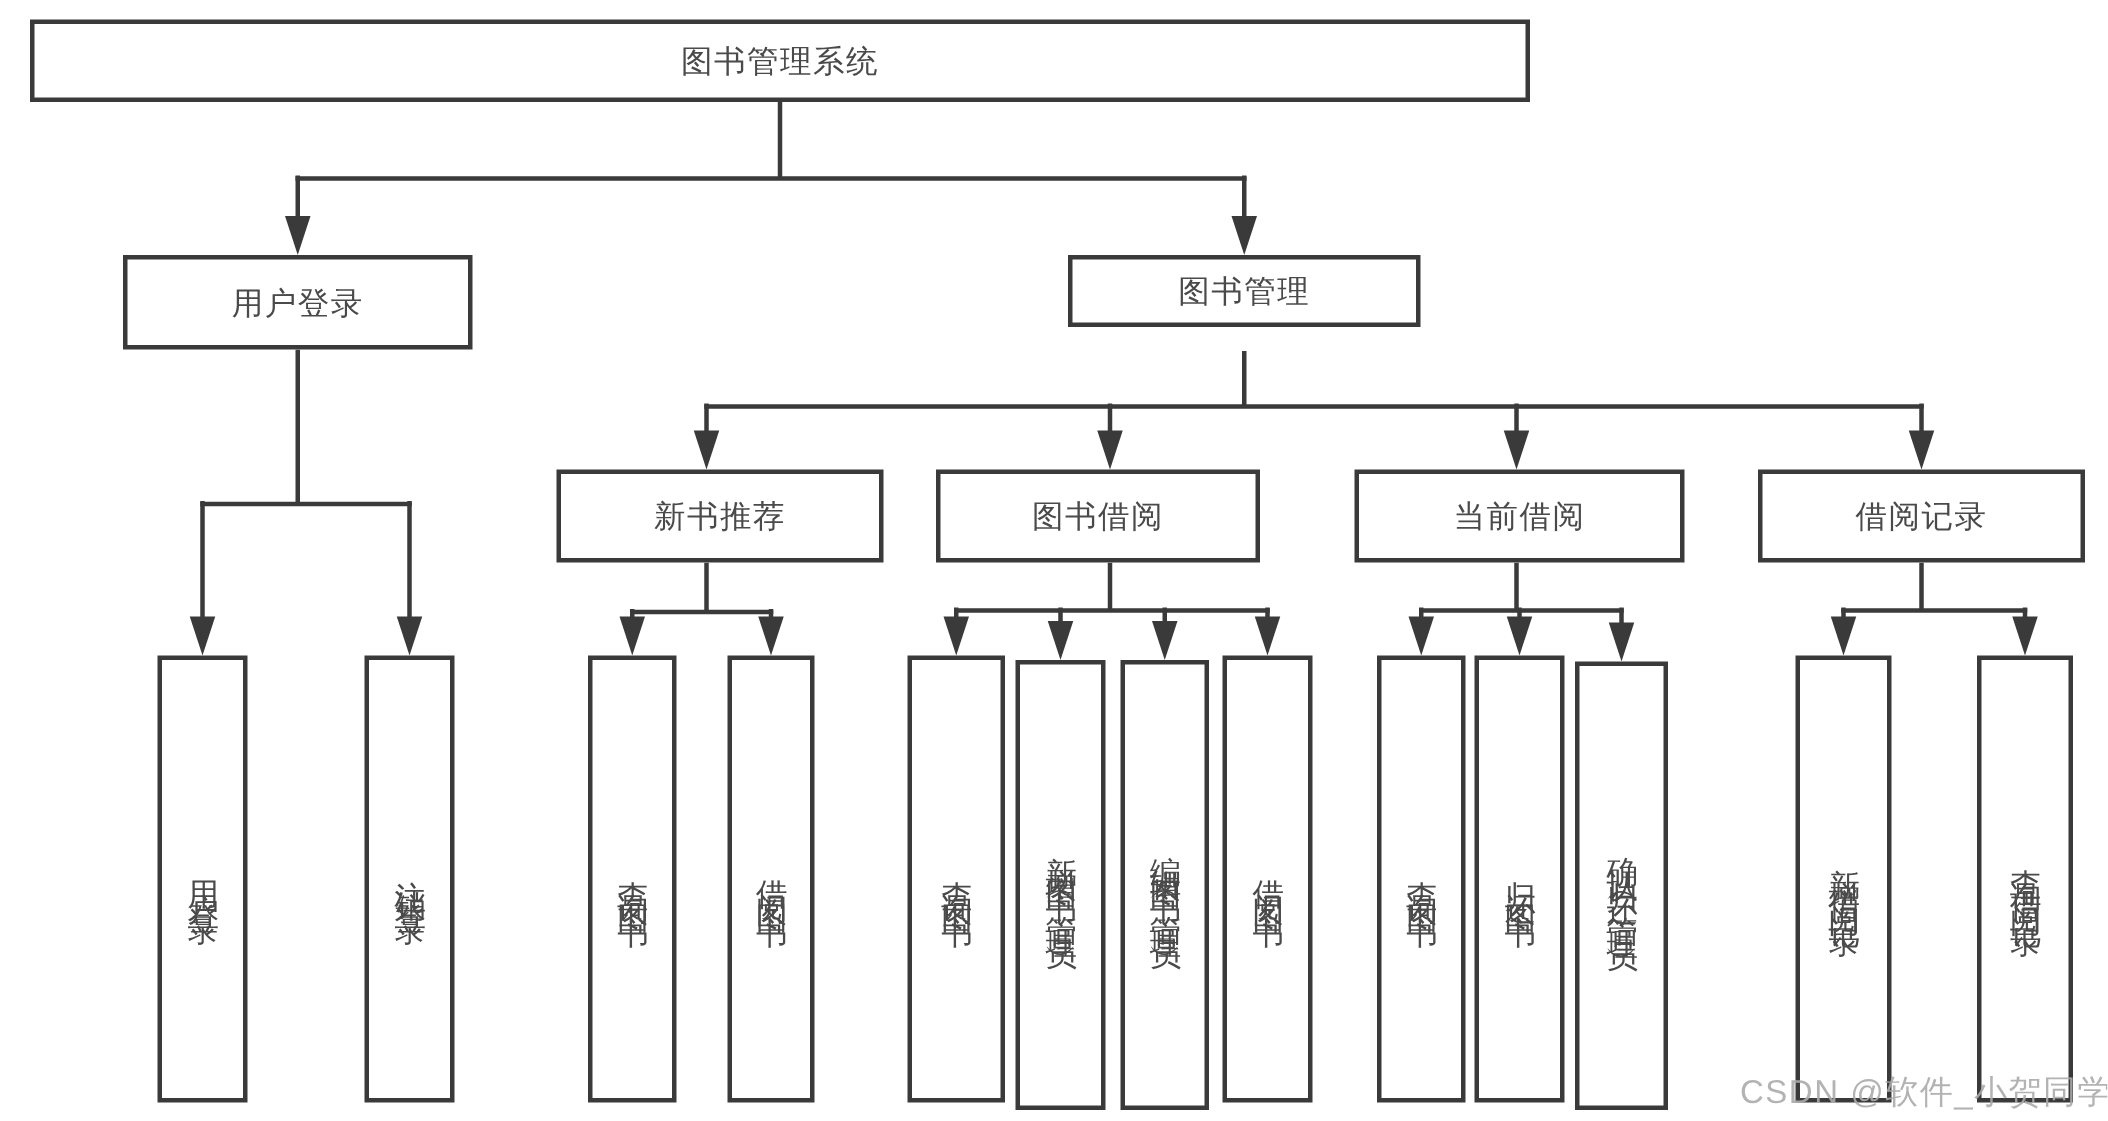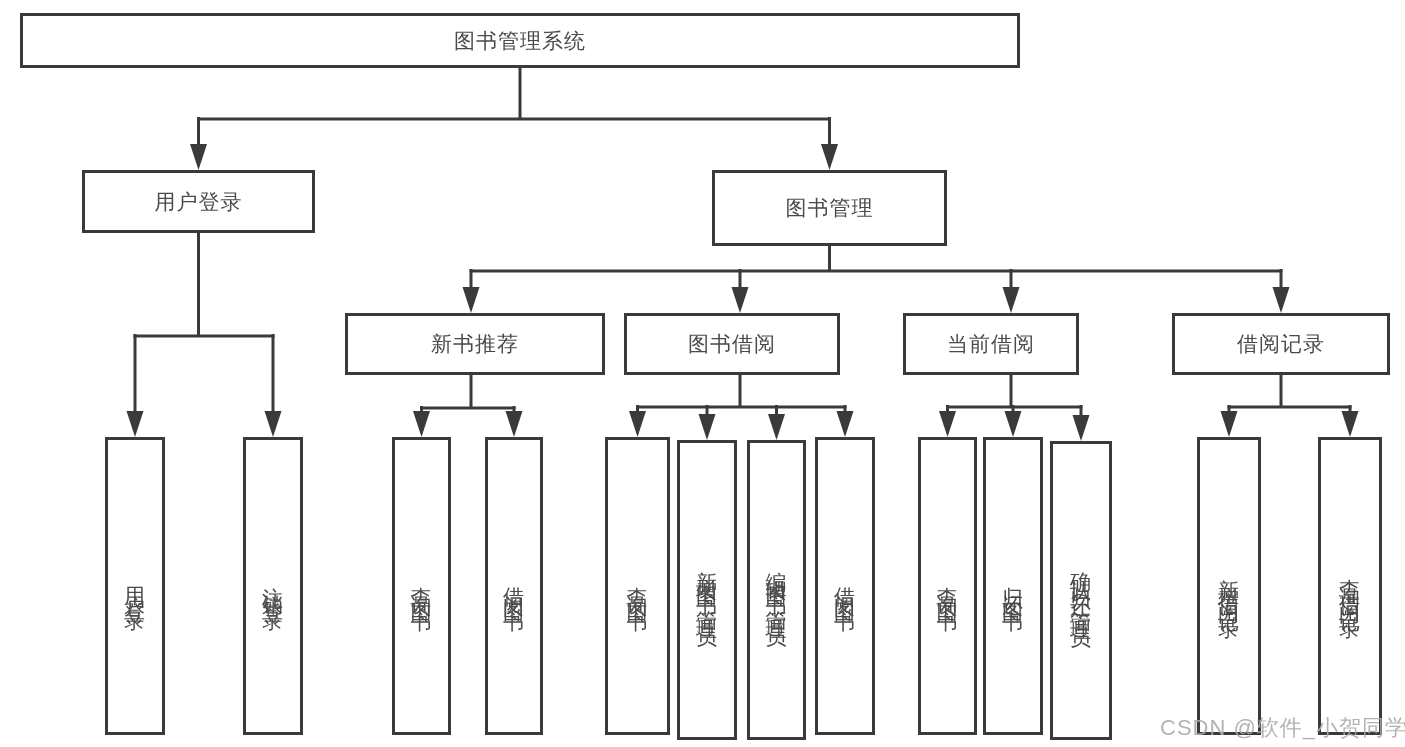--- a/index.html
+++ b/index.html
@@ -116,31 +116,31 @@
     <polygon points="1341.5,411 1358.5,411 1350,437"></polygon>
   </svg>
 
   <div class="node" style="left:20px;top:13px;width:1000px;height:55px">
     <span>图书管理系统</span>
   </div>
 
   <div class="node" style="left:82px;top:170px;width:233px;height:63px">
     <span>用户登录</span>
   </div>
-  <div class="node" style="left:712px;top:170px;width:235px;height:76px">
+  <div class="node" style="left:712px;top:170px;width:235px;height:48px">
     <span>图书管理</span>
   </div>
 
-  <div class="node" style="left:345px;top:313px;width:260px;height:62px">
+  <div class="node" style="left:371px;top:313px;width:218px;height:62px">
     <span>新书推荐</span>
   </div>
   <div class="node" style="left:624px;top:313px;width:216px;height:62px">
     <span>图书借阅</span>
   </div>
-  <div class="node" style="left:903px;top:313px;width:176px;height:62px">
+  <div class="node" style="left:903px;top:313px;width:220px;height:62px">
     <span>当前借阅</span>
   </div>
   <div class="node" style="left:1172px;top:313px;width:218px;height:62px">
     <span>借阅记录</span>
   </div>
 
   <div class="node v" style="left:105px;top:437px;width:60px;height:298px">
     <span>用户登录</span>
   </div>
   <div class="node v" style="left:243px;top:437px;width:60px;height:298px">

